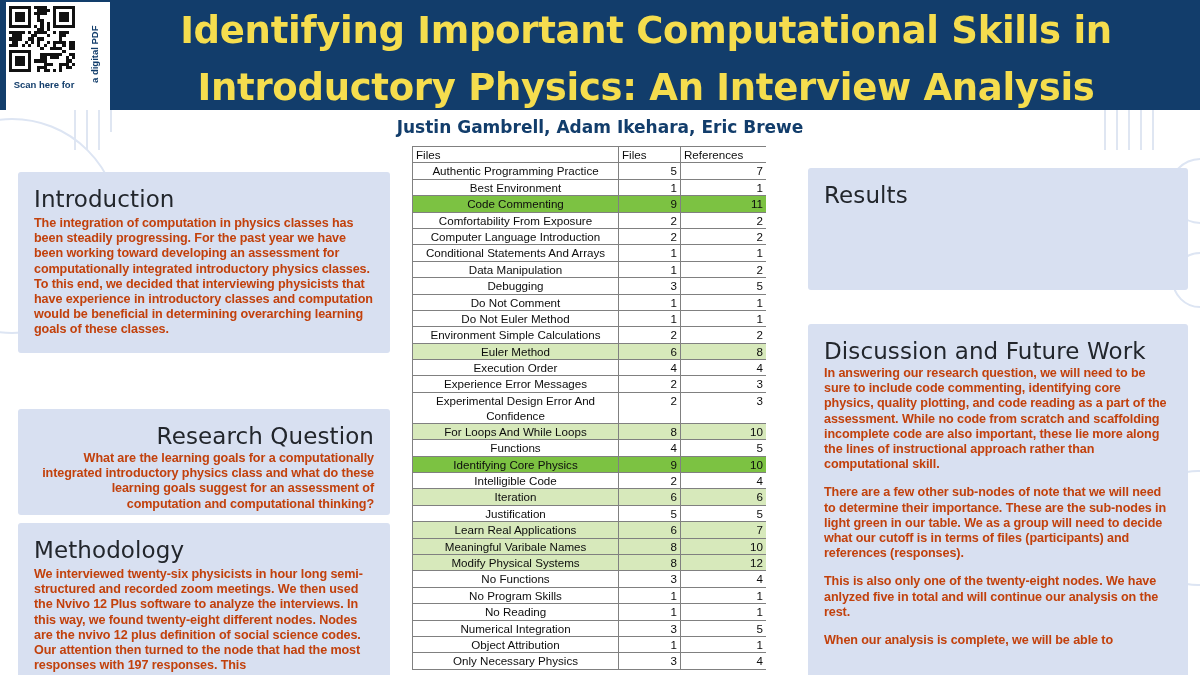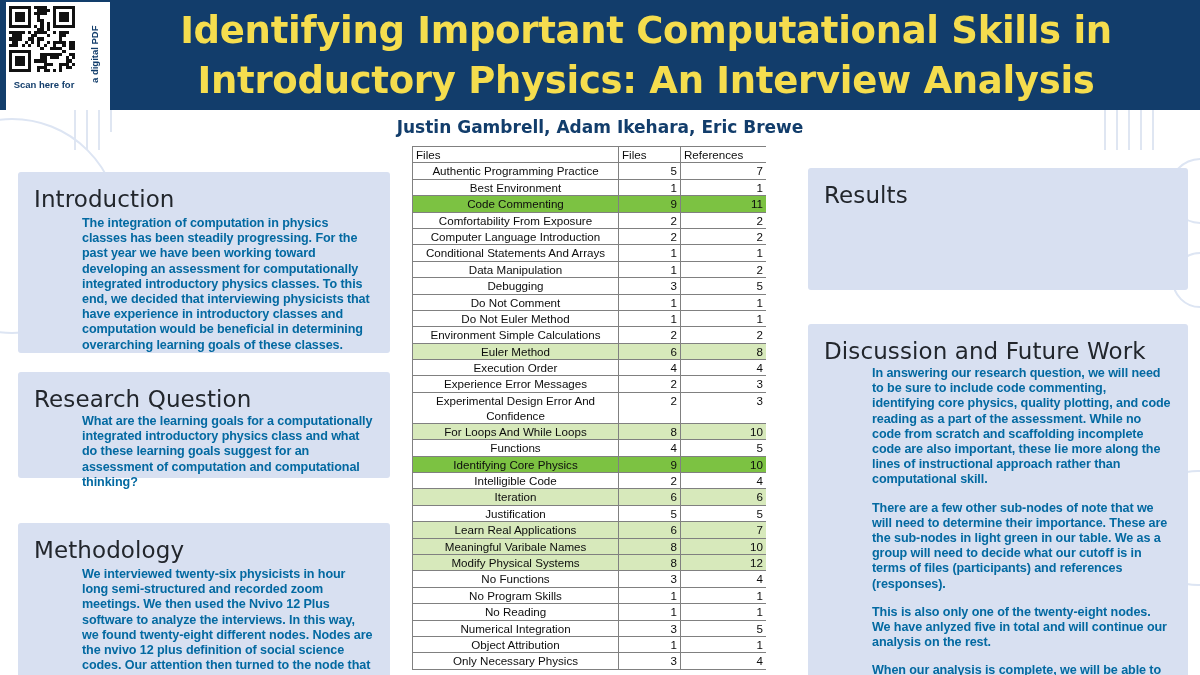--- a/index.html
+++ b/index.html
@@ -50,20 +50,21 @@
   }
   .title-line {
     color: #f5dd4e;
     font-family: "DejaVu Sans", sans-serif;
     font-weight: bold;
     font-size: 37px;
     line-height: 50px;
     letter-spacing: -0.3px;
     white-space: nowrap;
     text-align: right;
+    margin-top: 7px;
   }
 
   
   #qr-block {
     position: absolute; left: 6px; top: 2px;
     width: 104px; height: 108px;
     background: #ffffff;
     z-index: 6;
     display: flex; flex-direction: row;
   }
@@ -127,30 +128,29 @@
     font-weight: normal;
     font-size: 23px;
     color: #22262c;
     line-height: 30px;
     margin-bottom: 2px;
     letter-spacing: 0.1px;
   }
   .panel p {
     font-size: 12.6px;
     line-height: 15.2px;
-    color: #0369a1;
+    color: #c2410c;
     font-weight: bold;
     letter-spacing: -0.1px;
-    margin-left: 48px;
   }
   .panel p + p { margin-top: 13px; }
   .panel p.justify { text-align: justify; }
 
   #panel-intro     { left: 18px;  top: 172px; width: 372px; height: 181px; }
-  #panel-rq        { left: 18px;  top: 372px; width: 372px; height: 106px; }
+  #panel-rq        { left: 18px;  top: 409px; width: 372px; height: 106px; text-align: right; }
   #panel-method    { left: 18px;  top: 523px; width: 372px; height: 170px; }
   #panel-results   { left: 808px; top: 168px; width: 380px; height: 122px; }
   #panel-discuss   { left: 808px; top: 324px; width: 380px; height: 370px; }
 
   #panel-rq h2, #panel-discuss h2 { margin-bottom: 0px; }
 
   
   #table-wrap {
     position: absolute;
     left: 412px; top: 146px;

